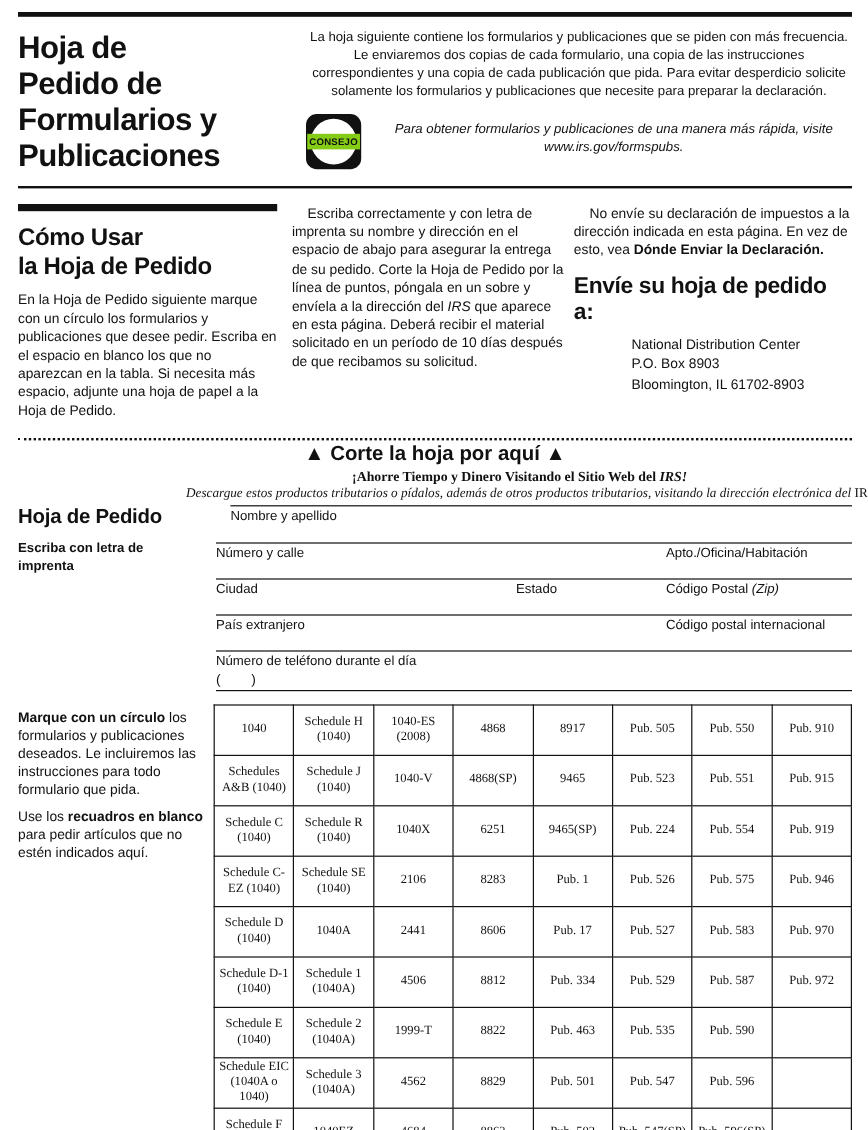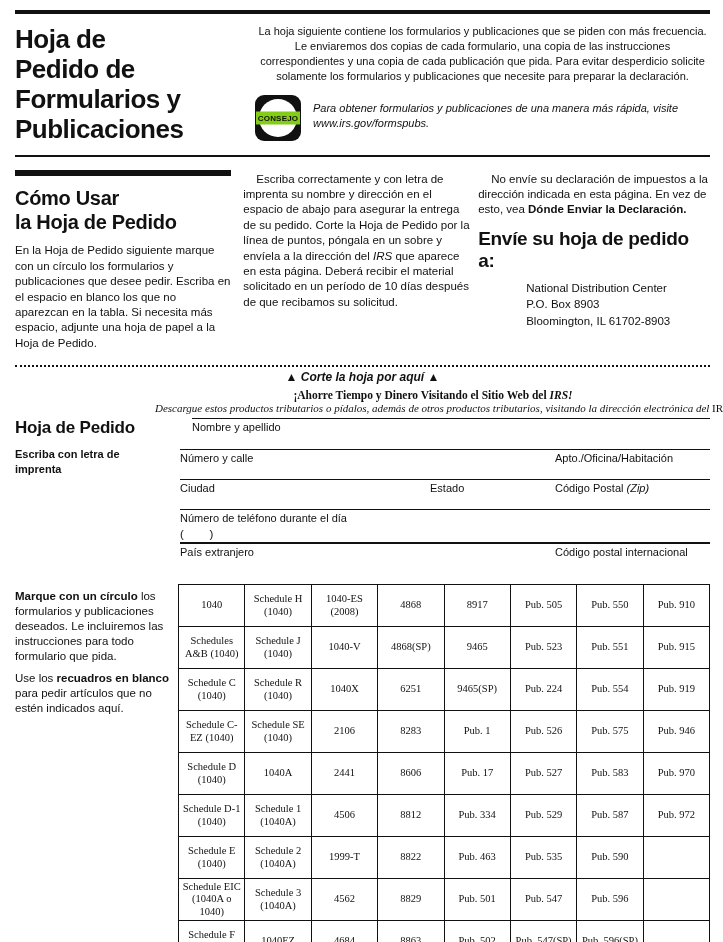--- a/index.html
+++ b/index.html
@@ -13,39 +13,39 @@
   
   .header { display:flex; margin-top:10px; }
   .title-block { width:240px; }
   .title-line { font-size:26px; font-weight:bold; line-height:1.16; letter-spacing:-0.5px; }
   .header-right { width:455px; }
   .intro { font-size:11px; line-height:1.36;text-align:center; }
   .tip-row { display:flex; margin-top:11px; align-items:flex-start; }
   .consejo { width:46px; height:46px; background:#111; border-radius:9px; position:relative; flex:0 0 auto; }
   .consejo-circle { position:absolute; left:4px; top:4px; right:4px; bottom:4px; background:#fff; border-radius:50%; }
   .consejo-band { position:absolute; left:1px; right:1px; top:50%; transform:translateY(-50%); height:13px; background:#84cc16; color:#111; font-size:8px; font-weight:bold; text-align:center; line-height:13px; letter-spacing:0.2px; }
-  .tip-text { font-size:11px; font-style:italic; line-height:1.4; margin-left:12px; padding-top:6px; }
+  .tip-text { font-size:11px; font-style:italic; line-height:1.4; margin-left:12px; padding-top:6px;text-align:center; }
   .hr2 { margin-top:10px; }
 
   
   .cols { display:flex; margin-top:13px; }
   .col1 { width:222px; }
   .col2 { width:233px; margin-left:12px; }
   .col3 { width:238px; margin-left:8px; }
   .bar6 { height:6px; background:#111; margin-bottom:10px; }
   .h2line { font-size:20px; font-weight:bold; line-height:1.22; letter-spacing:-0.3px; }
   .body-text { font-size:11.5px; line-height:1.34; margin-top:9px; }
   .indent { text-indent:13px; }
   .col2 .body-text, .col3 .body-text { margin-top:2px; }
   .send-heading { font-size:19px; font-weight:bold; letter-spacing:-0.3px; margin-top:10px; }
   .address { font-size:11.5px; line-height:1.42; margin:8px 0 0 48px; }
 
   
   .cut { margin-top:14px; border-top:2px dotted #111; text-align:center; }
-  .cut-label { font-size:12px; font-weight:bold; padding-top:1px; display:inline-block;font-style:italic; }
+  .cut-label { font-size:17px; font-weight:bold; padding-top:1px; display:inline-block; }
 
   
   .banner { margin:4px 0 0 140px; width:556px; text-align:center; font-family:"Liberation Serif", serif; }
   .banner-bold { font-size:11.5px; font-weight:bold; }
   .banner-bold .it { font-style:italic; }
   .banner-italic { font-size:11px; font-style:italic; margin-top:1px; white-space:nowrap; }
   .banner-italic .rm { font-style:normal; }
 
   
   .form-section { position:relative; margin-top:4px; }
@@ -138,27 +138,27 @@
       </div>
       <div class="field-row fr2">
         <span>Número y calle</span>
         <span class="right-label">Apto./Oficina/Habitación</span>
       </div>
       <div class="field-row fr2">
         <span>Ciudad</span>
         <span class="mid-label">Estado</span>
         <span class="right-label"><span>Código Postal </span><span class="it">(Zip)</span></span>
       </div>
+      <div class="field-row fr2">
+        <span>País extranjero</span>
+        <span class="right-label">Código postal internacional</span>
+      </div>
       <div class="field-row fr5">
         <span>Número de teléfono durante el día</span>
         <span class="phone-parens">(&nbsp;&nbsp;&nbsp;&nbsp;&nbsp;&nbsp;&nbsp;&nbsp;)</span>
-      </div>
-      <div class="field-row fr2">
-        <span>País extranjero</span>
-        <span class="right-label">Código postal internacional</span>
       </div>
     </div>
   </div>
 
   <div class="bottom">
     <div class="circle-note">
       <p><b>Marque con un círculo</b><span> los formularios y publicaciones deseados. Le incluiremos las instrucciones para todo formulario que pida.</span></p>
       <p><span>Use los </span><b>recuadros en blanco</b><span> para pedir artículos que no estén indicados aquí.</span></p>
     </div>
     <table class="order-table">

